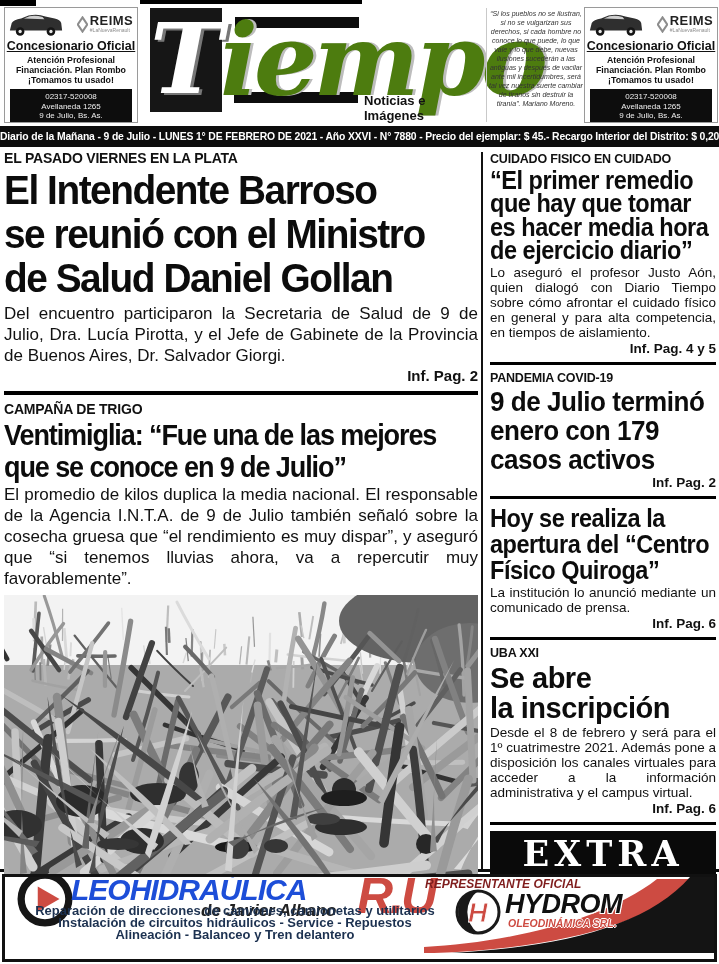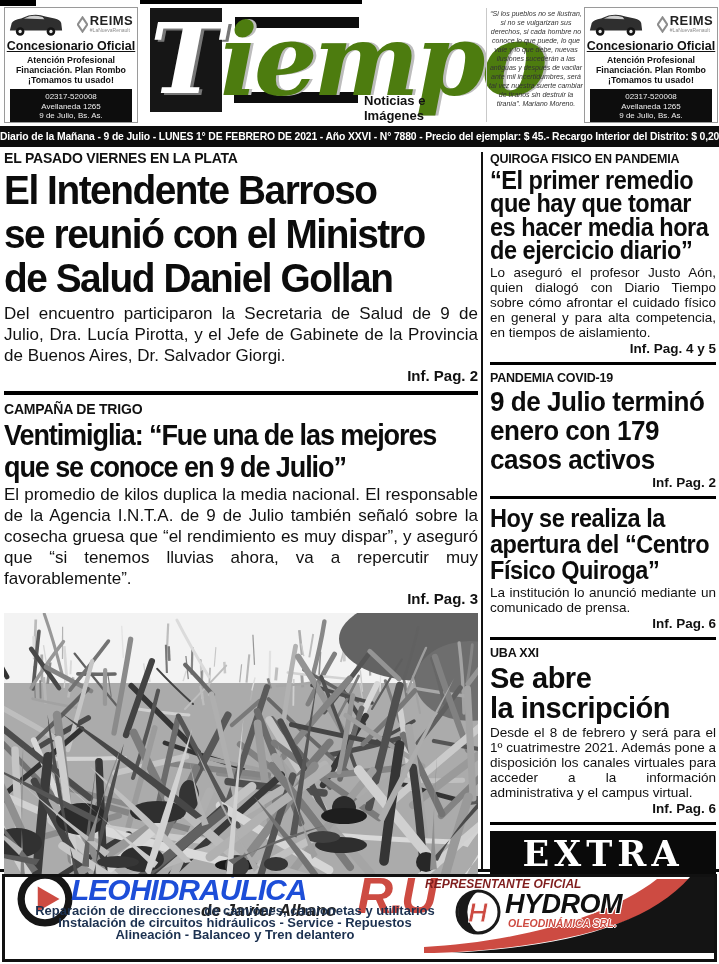--- a/index.html
+++ b/index.html
@@ -213,21 +213,20 @@
       <div class="div-l"></div>
     </section>
 
     <section>
       <div class="kicker-l">CAMPAÑA DE TRIGO</div>
       <h2 class="hl hl-trigo">
         <span class="ln">Ventimiglia: “Fue una de las mejores</span>
         <span class="ln">que se conoce en 9 de Julio”</span>
       </h2>
       <p class="deck-l" style="margin-top:1px">El promedio de kilos duplica la media nacional. El responsable de la Agencia I.N.T.A. de 9 de Julio también señaló sobre la cosecha gruesa que “el rendimiento es muy dispar”, y aseguró que “si tenemos lluvias ahora, va a repercutir muy favorablemente”.</p>
-      <div class="pageref-l">Inf. Pag. 3</div>
     </section>
 
     <svg id="corn-field" class="photo" viewBox="0 0 474 282" preserveAspectRatio="none">
         <rect width="474" height="282" fill="#ababab"></rect>
         <rect width="474" height="70" fill="#f3f3f3"></rect>
         <line x1="242.5" y1="69.6" x2="245.3" y2="41.3" stroke="rgb(184,184,184)" stroke-width="2.1"></line>
         <line x1="37.9" y1="69.6" x2="37.8" y2="41.4" stroke="rgb(169,169,169)" stroke-width="2.7"></line>
         <line x1="199.1" y1="76.9" x2="196.5" y2="46.4" stroke="rgb(137,137,137)" stroke-width="1.6"></line>
         <line x1="187.7" y1="61.6" x2="188.4" y2="34.1" stroke="rgb(134,134,134)" stroke-width="2.2"></line>
         <line x1="198.3" y1="85.9" x2="196.9" y2="51.7" stroke="rgb(204,204,204)" stroke-width="2.2"></line>
@@ -490,21 +489,21 @@
         <path d="M0 0 Q -16 -40 -30 -81 Q -9 -34 7 0 Z" fill="rgb(90,90,90)" transform="translate(32 252) rotate(-57)"></path>
         <path d="M0 0 Q -39 -65 -74 -130 Q -21 -54 7 0 Z" fill="rgb(210,210,210)" transform="translate(141 258) rotate(48)"></path>
         <path d="M0 0 Q 21 -57 40 -114 Q 12 -48 7 0 Z" fill="rgb(159,159,159)" transform="translate(308 246) rotate(-36)"></path>
       </svg>
     <div class="caption">Vista de un lote de maíz de un campo en el partido de 9 de Julio. Foto De Sogos.</div>
   </div>
 
   <div class="abs rightcol">
 
     <section>
-      <div class="kicker-r">QUIROGA FISICO EN PANDEMIA</div>
+      <div class="kicker-r">CUIDADO FISICO EN CUIDADO</div>
       <h2 class="hl hl-fisico">
         <span class="ln">“El primer remedio</span>
         <span class="ln">que hay que tomar</span>
         <span class="ln">es hacer media hora</span>
         <span class="ln">de ejercicio diario”</span>
       </h2>
       <p class="deck-r">Lo aseguró el profesor Justo Aón, quien dialogó con Diario Tiempo sobre cómo afrontar el cuidado físico en general y para alta competencia, en tiempos de aislamiento.</p>
       <div class="pageref-r">Inf. Pag. 4 y 5</div>
       <div class="div-r"></div>
     </section>

